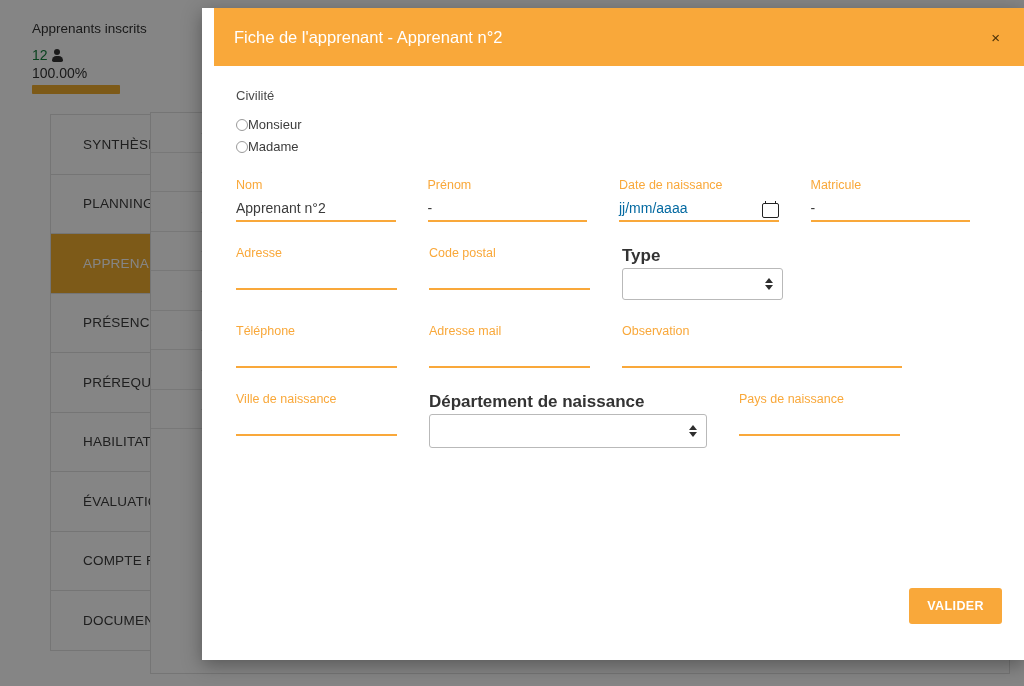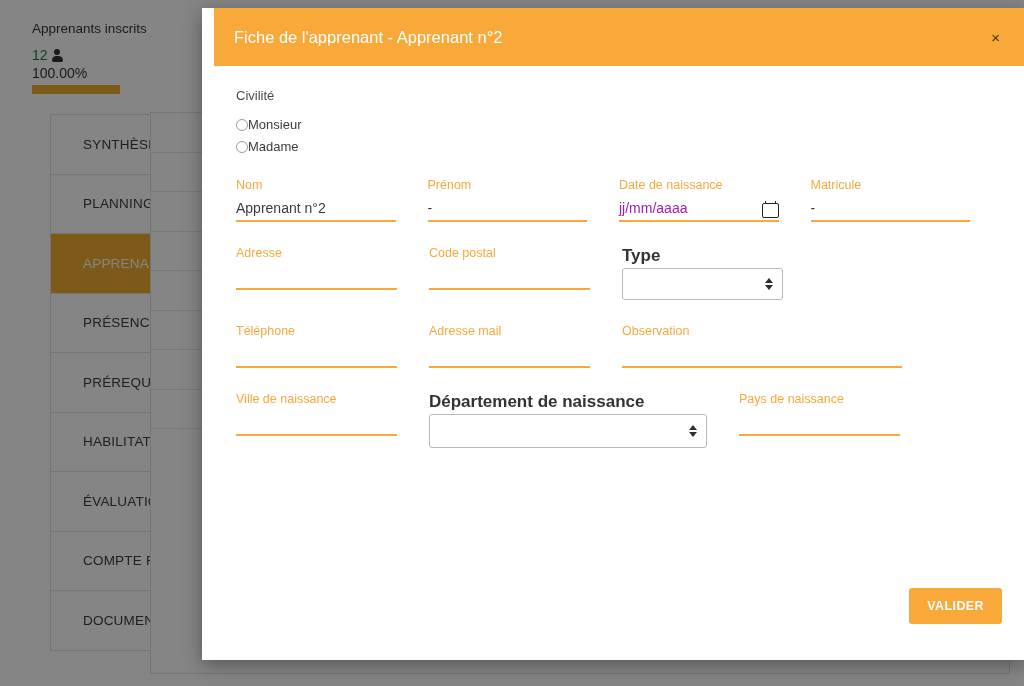--- a/index.html
+++ b/index.html
@@ -103,21 +103,21 @@
   .w-dep { width: 278px; }
   .w-sel { width: 161px; }
 
   .f-label { font-size: 12.5px; color: #f9a83a; height: 18px; }
   .f-label.dark { color: #333333; font-weight: bold; font-size: 17px; }
   .f-value {
     font-size: 14px; color: #3c3c3c; height: 26px; line-height: 26px;
     border-bottom: 2px solid #f9a83a; display: flex; align-items: center;
     justify-content: space-between;
   }
-  .f-value .ph { color: #a21caf; }
+  .f-value .ph { color: #0369a1; }
 
   .cal-icon { width: 15px; height: 15px; position: relative; flex: none; margin-right: 2px; }
   .cal-icon::before {
     content: ""; position: absolute; left: 0; top: 2px; width: 15px; height: 13px;
     border: 1.7px solid #222; border-radius: 2px;
   }
   .cal-icon::after {
     content: ""; position: absolute; left: 3px; top: 0; width: 9px; height: 3px;
     border-left: 1.7px solid #222; border-right: 1.7px solid #222;
   }

